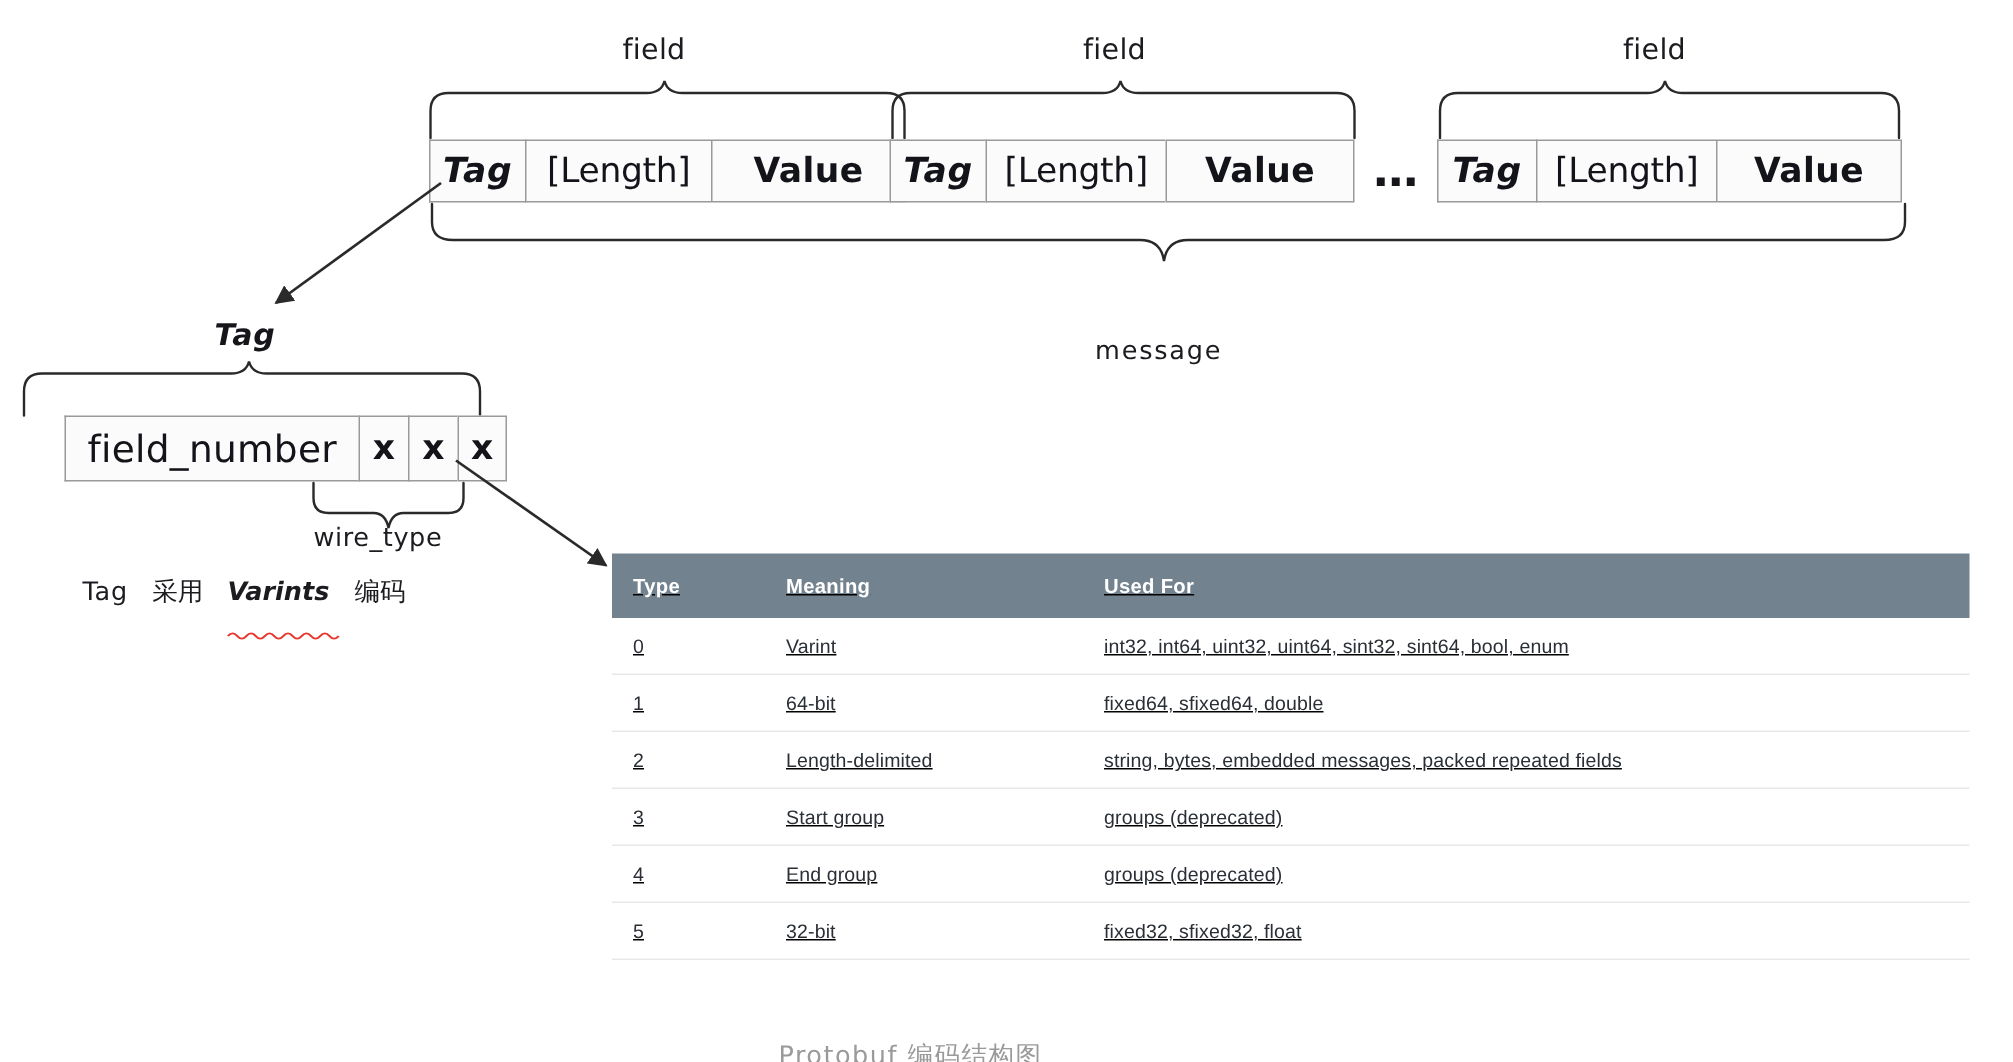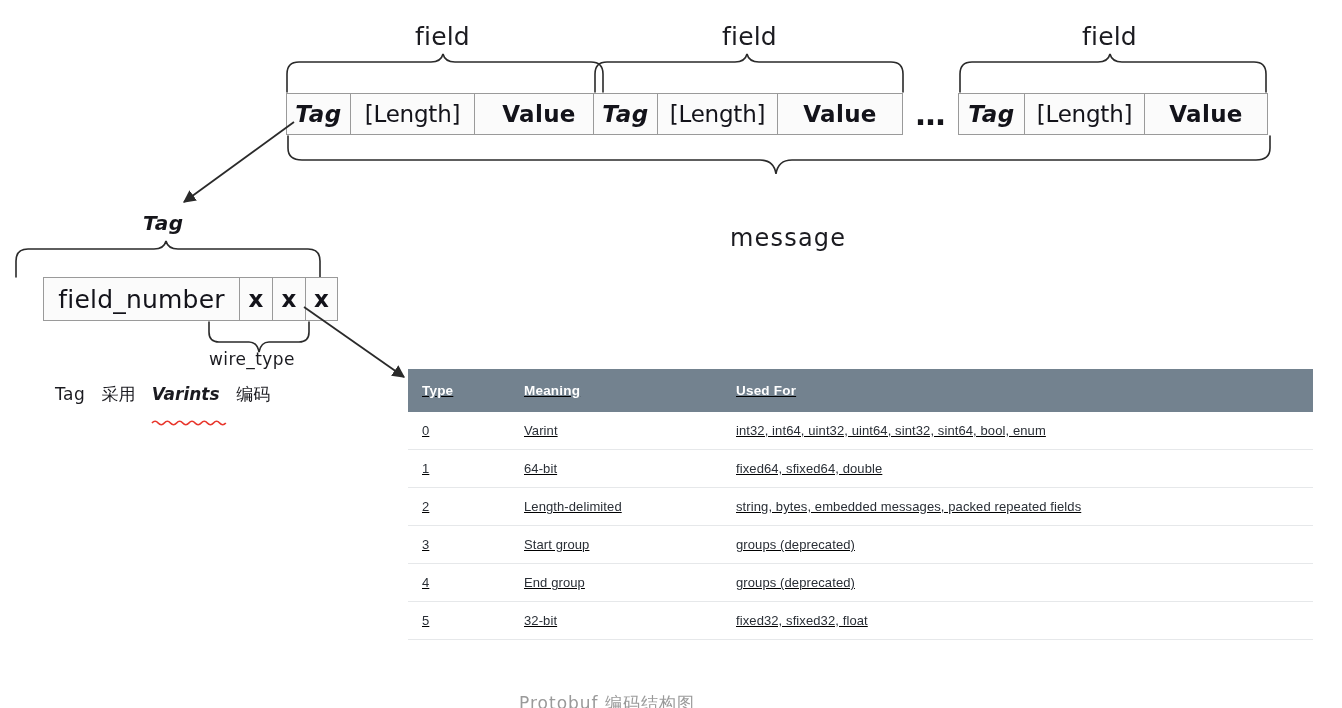--- a/index.html
+++ b/index.html
@@ -24,25 +24,25 @@
   .abs { position: absolute; }
 
   
   .hand {
     font-family: "DejaVu Sans", sans-serif;
     color: #1c1c22;
     white-space: nowrap;
     letter-spacing: .2px;
   }
   .label-field {
-    font-size: 25px;
+    font-size: 19px;
     color: #1b1b20;
   }
   .label-message {
-    font-size: 24px;
+    font-size: 17px;
     color: #1b1b20;
     letter-spacing: 1.2px;
   }
   .label-tag-big {
     font-size: 20px;
     font-weight: 700;
     font-style: italic;
     color: #15151a;
     letter-spacing: .5px;
   }

